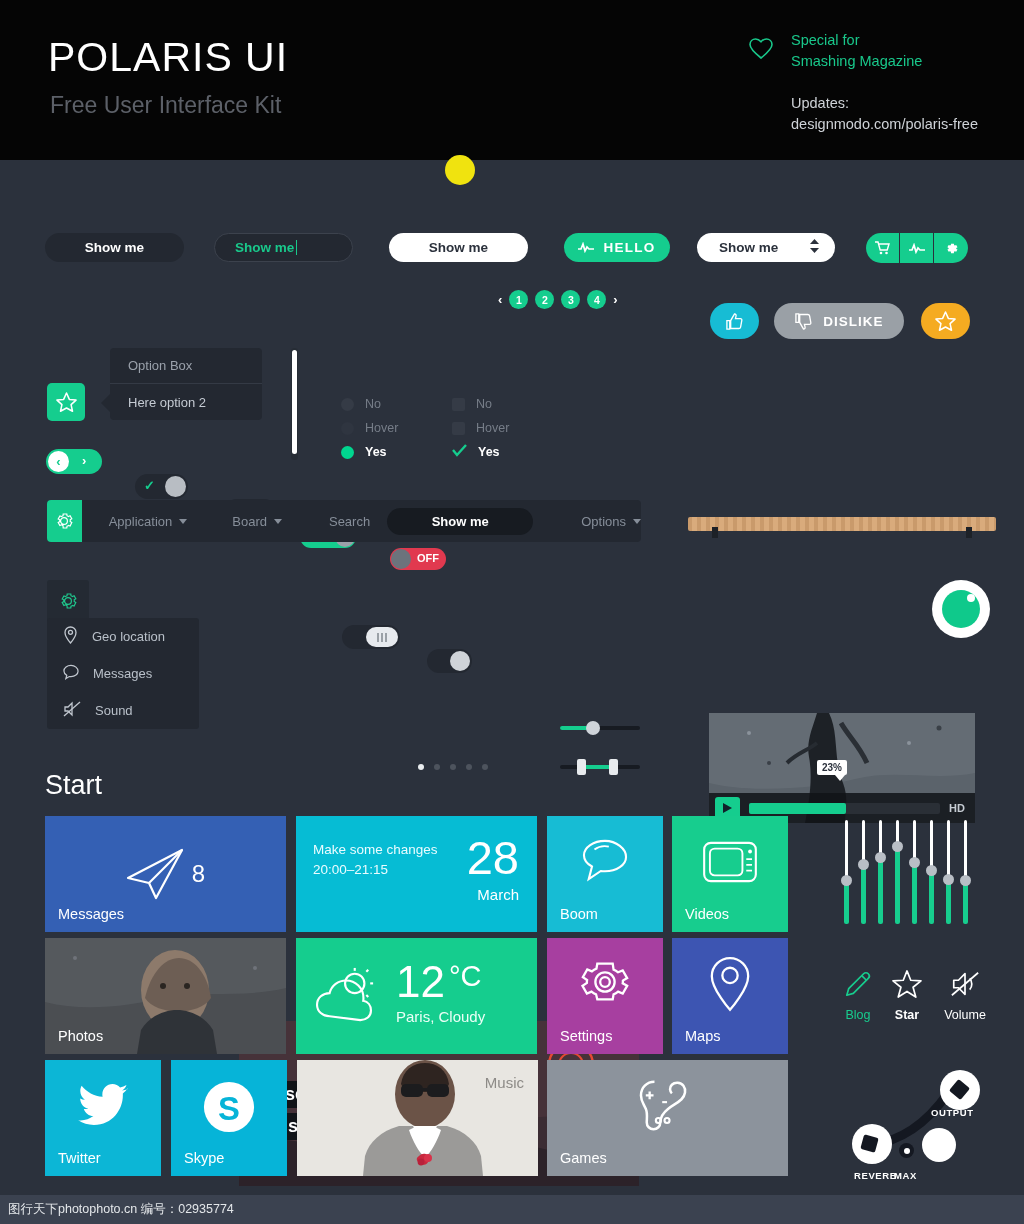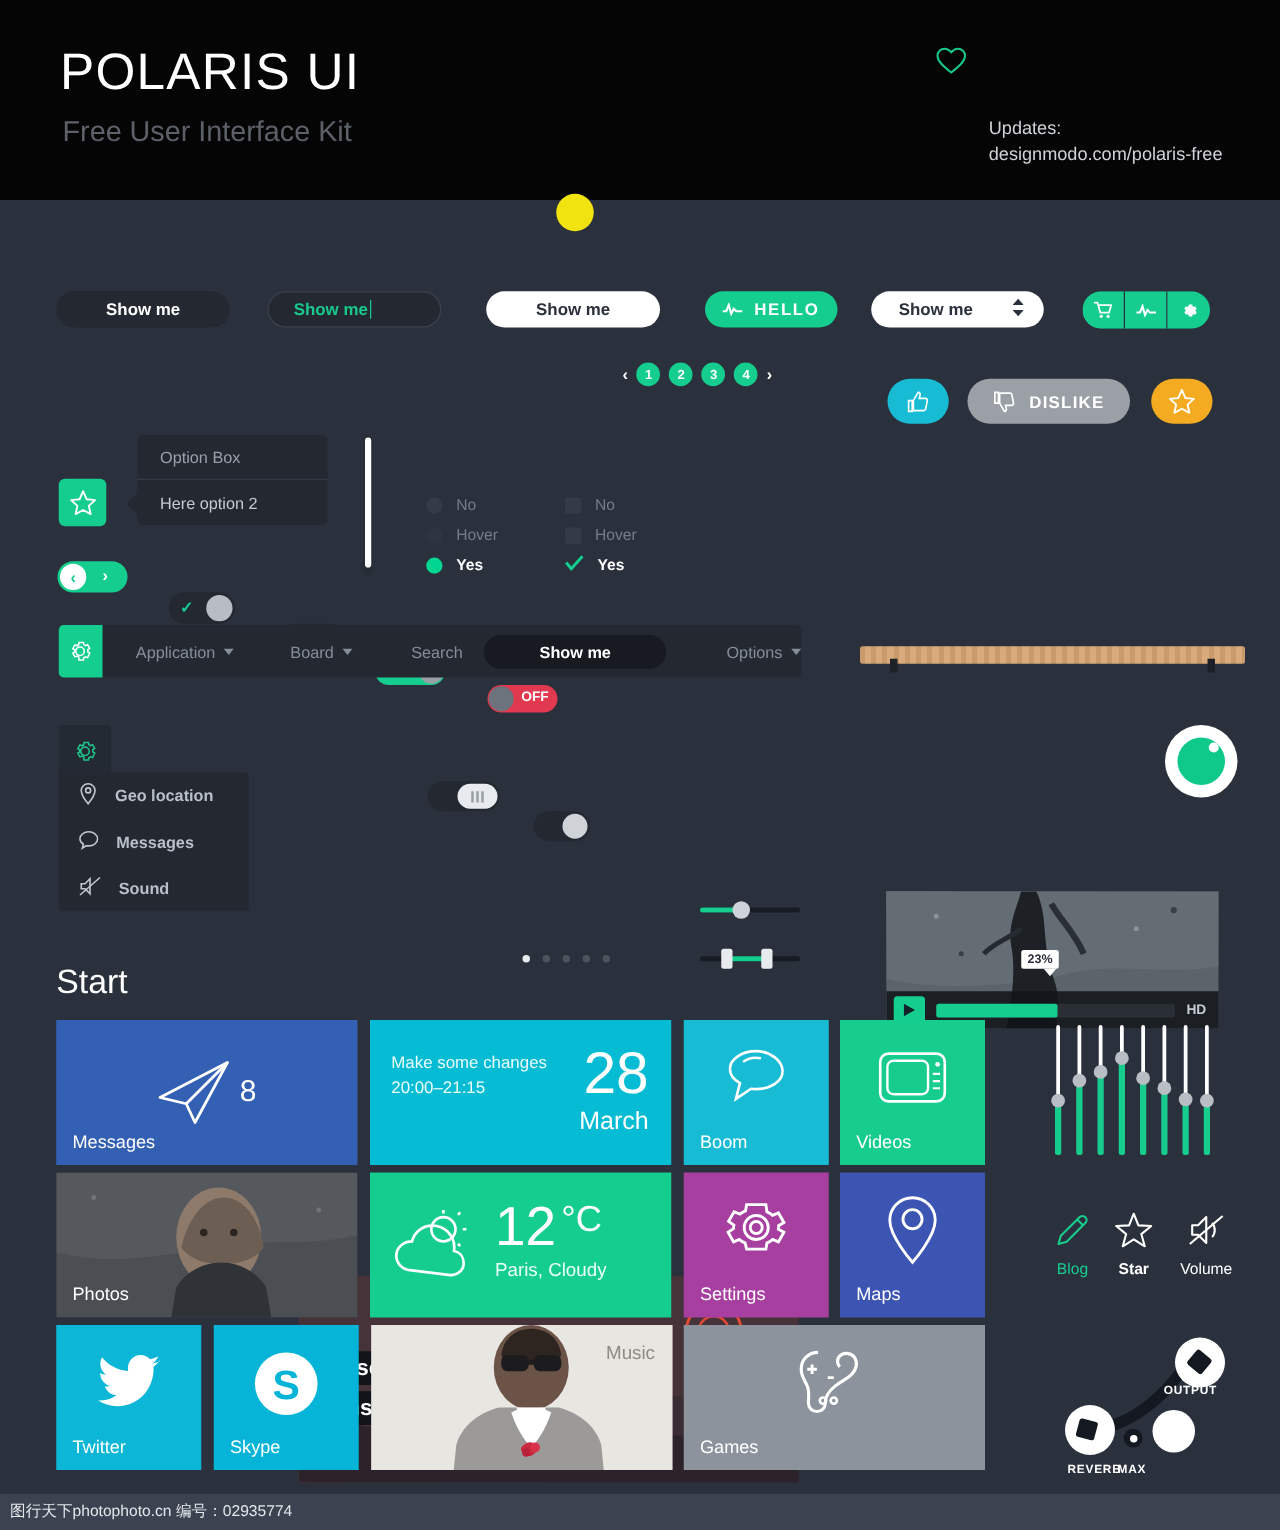--- a/index.html
+++ b/index.html
@@ -111,21 +111,21 @@
   .nav-item { font-size: 13px; color: #868e99; display: flex; align-items: center; gap: 7px; }
   .nav-search-pill {
     background: #171b21; border-radius: 16px; height: 27px; width: 177px;
     display: flex; align-items: center; justify-content: center;
     font-size: 13px; font-weight: bold; color: #fff;
   }
   .tri-down { width:0;height:0;border-left:4px solid transparent;border-right:4px solid transparent;border-top:5px solid #868e99; }
 
   
   .dropmenu { background: #232831; border-radius: 3px; width: 152px; }
-  .dropmenu .dm-item { height: 37px; display:flex; align-items:center; gap: 14px; padding-left: 16px; font-size: 13px; color: #b9c0c9; font-weight: bold; }
+  .dropmenu .dm-item { height: 37px; display:flex; align-items:center; gap: 14px; padding-left: 16px; font-size: 13px; color: #b9c0c9; }
   .dm-gear { width: 42px; height: 42px; background: #242a33; display:flex; align-items:center; justify-content:center; border-radius:3px 3px 0 0; }
 
   
   .hero { width: 400px; height: 165px; position: relative; overflow: hidden;
     background: linear-gradient(145deg,#4a3440 0%,#6b3a3c 30%,#3a2b33 60%,#2d2430 100%); }
   .hero-cap { position: absolute; left: 26px; font-size: 18px; font-weight: bold; background: #111418; padding: 3px 7px; }
   .hero-nav { position: absolute; width: 23px; height: 26px; background: #15cd8e;
     display:flex; align-items:center; justify-content:center; font-size: 14px; font-weight:bold; color:#fff; }
   .dots { display:flex; gap: 10px; }
   .dot { width: 6px; height: 6px; border-radius: 50%; background: #4d535d; }
@@ -180,20 +180,24 @@
 <body>
 
 <div class="header">
   <div class="brand-title">POLARIS UI</div>
   <div class="brand-sub">Free User Interface Kit</div>
 
   <div class="heart-icon">
     <svg width="26" height="24" viewBox="0 0 26 24">
         <path d="M13 22C6 16.5 2 12.8 2 8.6 2 5.2 4.6 3 7.6 3c2 0 3.9 1 5.4 2.8C14.5 4 16.4 3 18.4 3 21.4 3 24 5.2 24 8.6c0 4.2-4 7.9-11 13.4z" fill="none" stroke="#19c88b" stroke-width="1.6"></path>
       </svg>
+  </div>
+  <div class="special-block">
+    <div class="special-line">Special for</div>
+    <div class="special-line">Smashing Magazine</div>
   </div>
   <div class="updates-block">
     <div class="updates-line">Updates:</div>
     <div class="updates-line">designmodo.com/polaris-free</div>
   </div>
   <div class="yellow-dot"></div>
 </div>
 
 <div class="abs btn-pill btn-dark" style="left:45px;top:233px;width:139px;height:29px;">
   <span>Show me</span>
@@ -501,21 +505,21 @@
   </div>
   <div class="tile-label">Messages</div>
 </div>
 
 <div class="tile" style="left:296px;top:816px;width:241px;height:116px;background:#06bcd4;">
   <div class="abs" style="left:17px;top:24px;font-size:13.5px;line-height:20px;color:#eafcff;">
     <div>Make some changes</div>
     <div>20:00–21:15</div>
   </div>
   <div class="abs" style="right:18px;top:18px;font-size:47px;font-weight:300;color:#fff;line-height:48px;">28</div>
-  <div class="abs" style="right:18px;top:70px;font-size:20px;color:#fff;">March</div>
+  <div class="abs" style="right:18px;top:70px;font-size:15px;color:#fff;">March</div>
 </div>
 
 <div class="tile" style="left:547px;top:816px;width:116px;height:116px;background:#17bcd4;">
   <div class="tile-center" style="align-items:flex-start;padding-top:22px;">
     <svg width="48" height="44" viewBox="0 0 50 46">
         <path d="M25 3C13 3 3 9.6 3 18c0 4.8 3.3 9 8.4 11.8L8 43l12.6-8.5c1.4.2 2.9.3 4.4.3 12 0 22-6.6 22-15S37 3 25 3z" fill="none" stroke="#fff" stroke-width="2.2"></path>
         <path d="M14 12c4-3 10-4 15-3" fill="none" stroke="#fff" stroke-width="2"></path>
       </svg>
   </div>
   <div class="tile-label">Boom</div>

